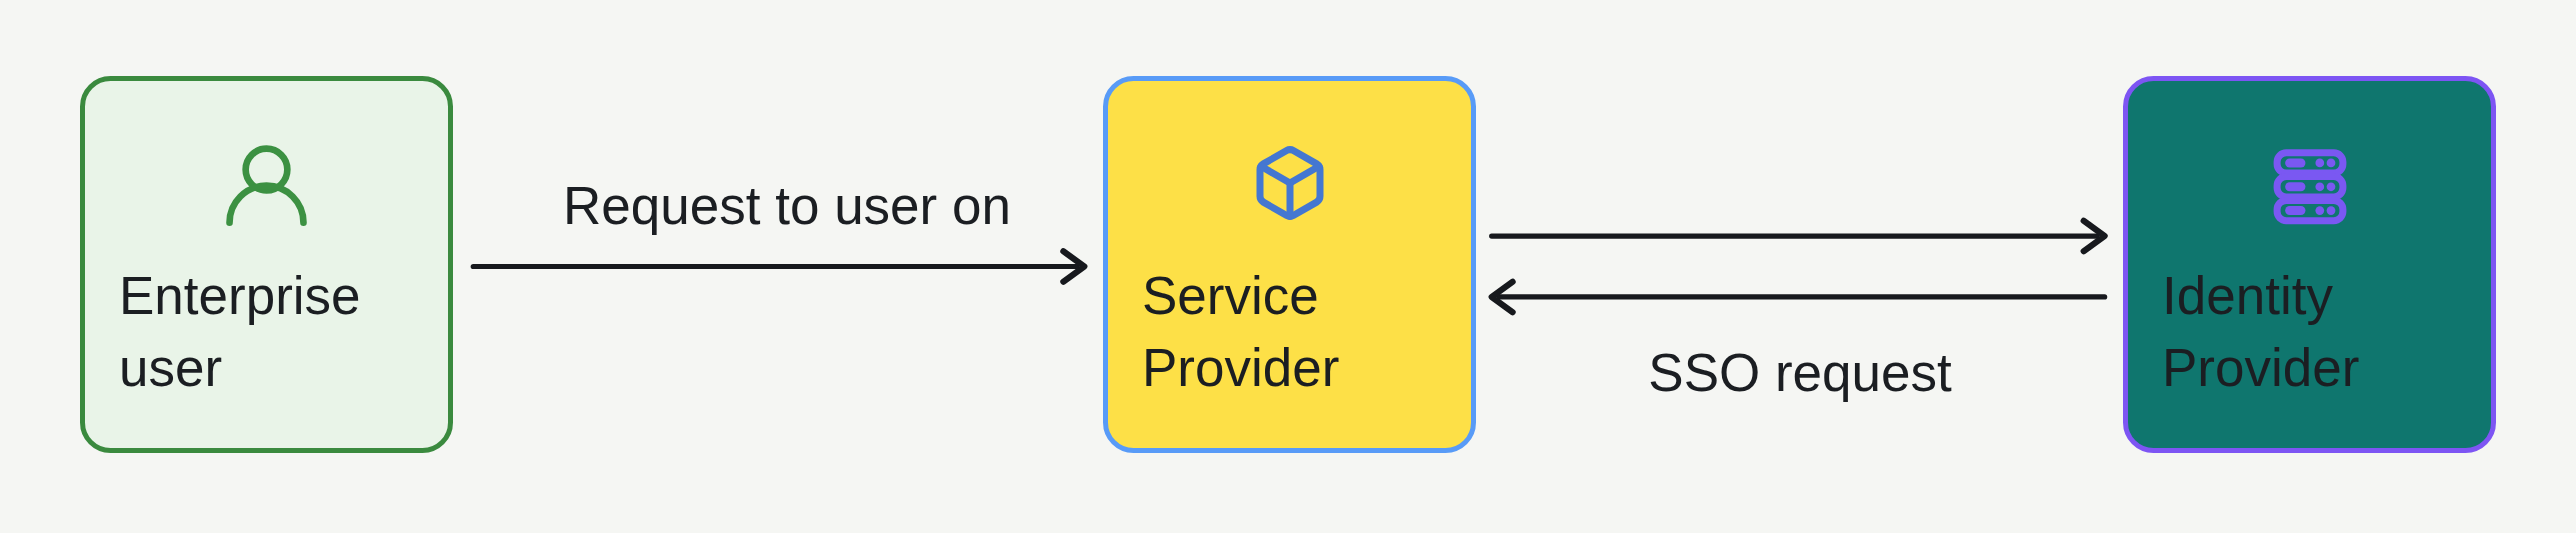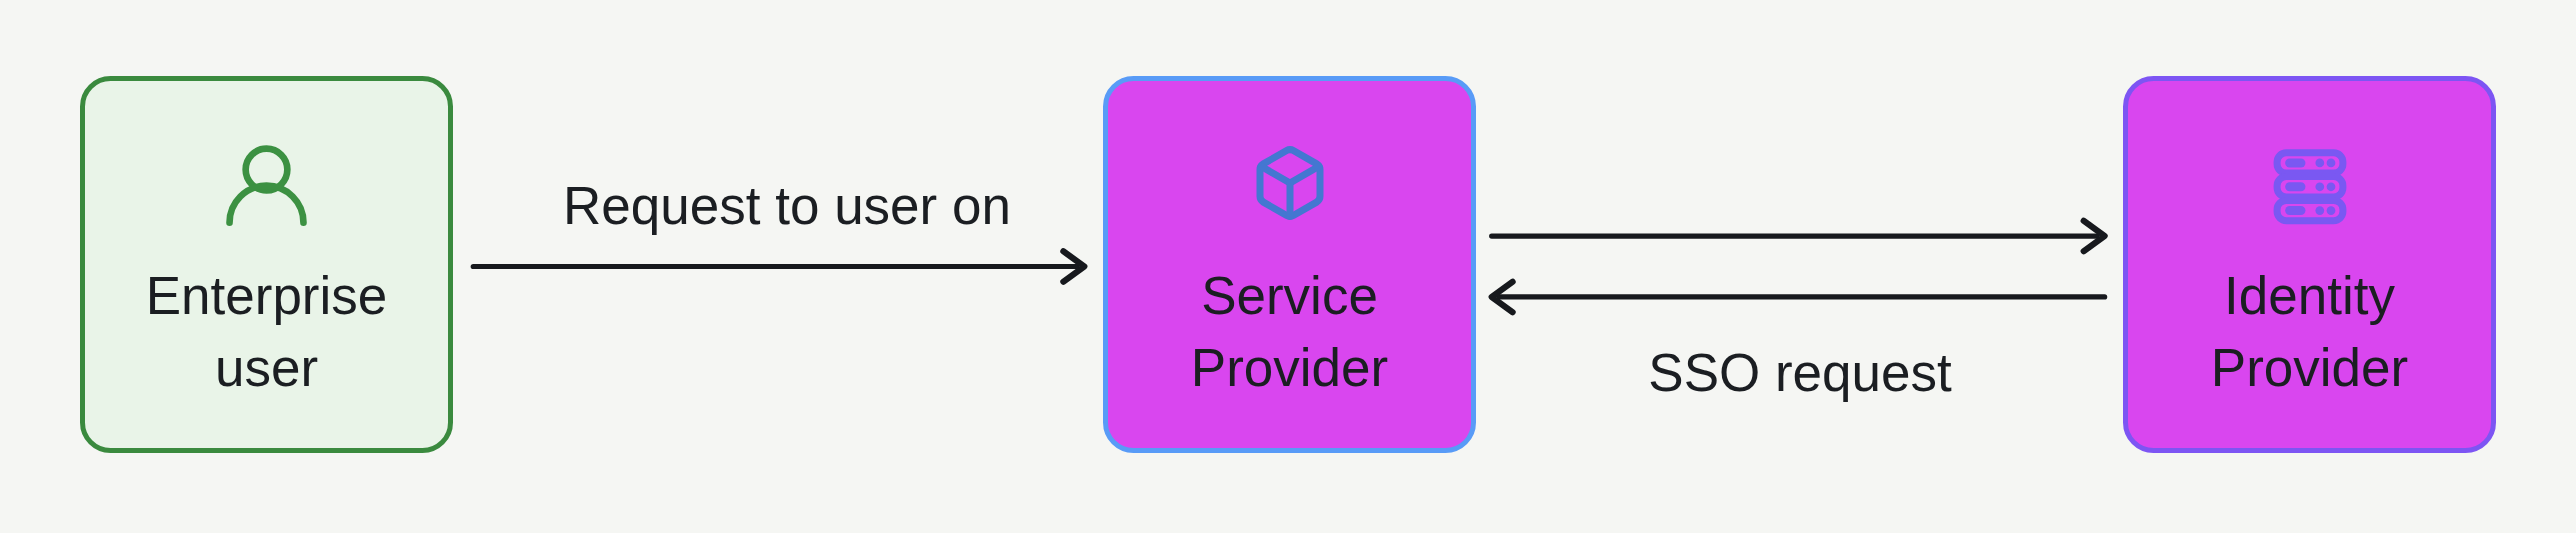--- a/index.html
+++ b/index.html
@@ -5,29 +5,29 @@
   html,body{margin:0;padding:0;background:#f5f6f3;}
   .canvas{
     position:relative;width:2576px;height:533px;background:#f5f6f3;overflow:hidden;
     font-family:"Liberation Sans","DejaVu Sans",sans-serif;color:#1b1e22;
   }
   .node{
     position:absolute;top:76px;width:373px;height:377px;
     border-radius:30.5px;border:5.7px solid;box-sizing:border-box;
   }
   .node-enterprise{left:80px;background:#e9f4e8;border-color:#3a8a3e;}
-  .node-sp{left:1103px;background:#d946ef;border-color:#589bf7;}
-  .node-idp{left:2123px;background:#d946ef;border-color:#7d55f3;padding-left:45px;}
+  .node-sp{left:1103px;background:#fde047;border-color:#589bf7;}
+  .node-idp{left:2123px;background:#0f766e;border-color:#7d55f3;padding-left:45px;}
   .icon-wrap{
     position:absolute;top:62px;left:0;width:100%;
     display:flex;justify-content:center;align-items:flex-start;
   }
   .node-label{
     position:absolute;top:179px;left:50%;transform:translateX(-50%);
-    width:295px;text-align:center;
+    width:295px;
     font-size:53px;line-height:72px;font-weight:500;color:#1b1e22;
   }
   .edge-label{
     position:absolute;transform:translateX(-50%);white-space:nowrap;
     font-size:53px;line-height:61px;font-weight:500;color:#1b1e22;
   }
   .label-request{left:787px;top:175px;}
   .label-sso-request{left:1800px;top:142px;}
   .label-sso-response{left:1800px;top:342px;}
   .arrows{position:absolute;left:0;top:0;width:2576px;height:533px;pointer-events:none;}

